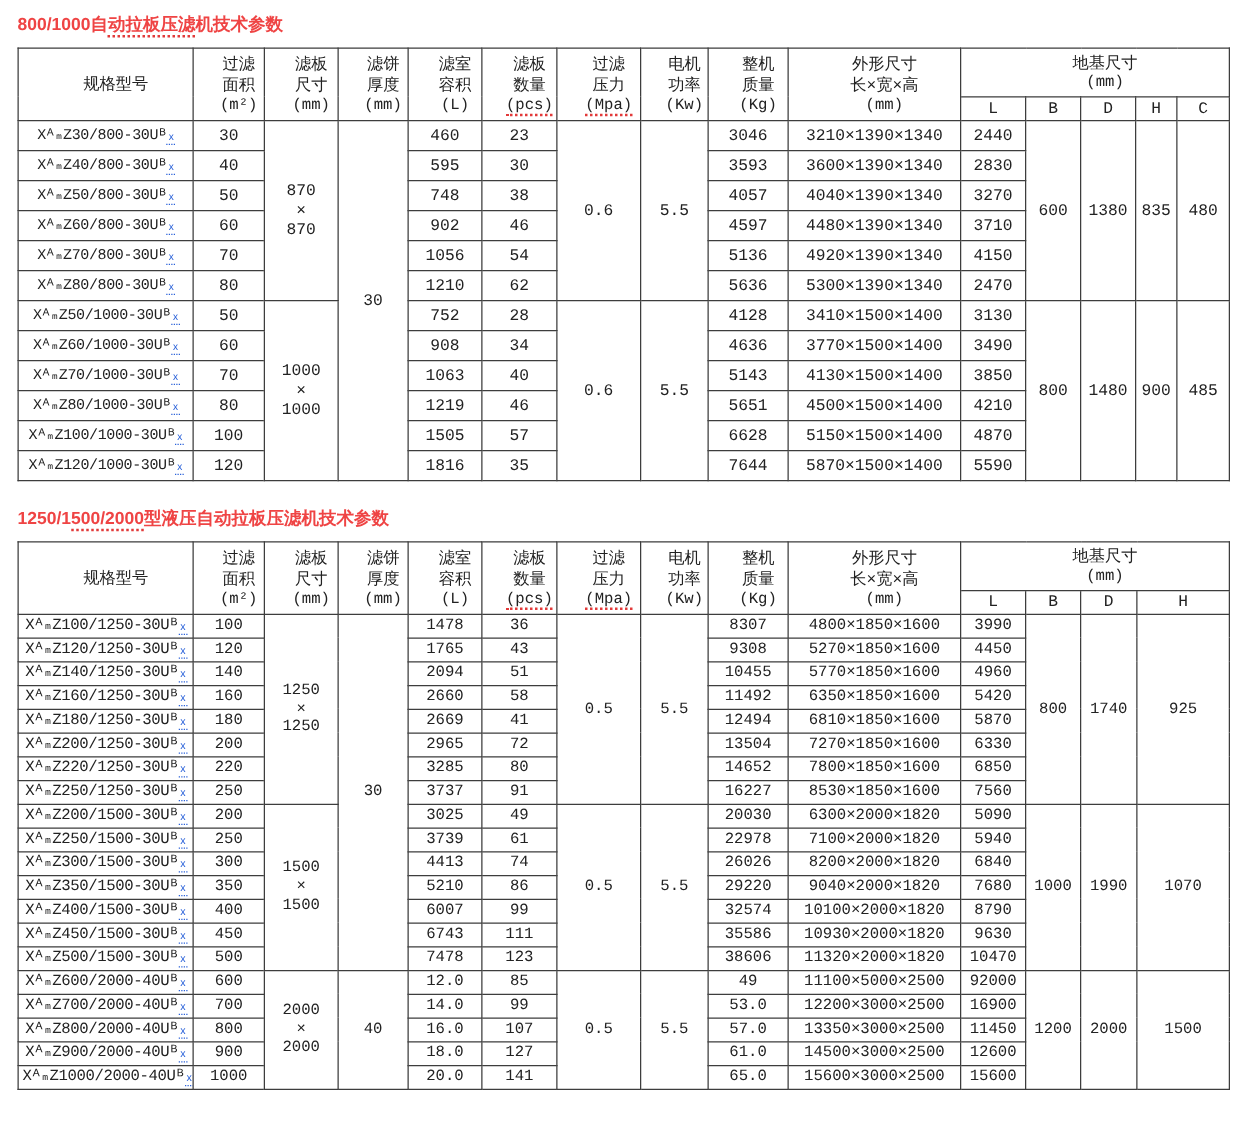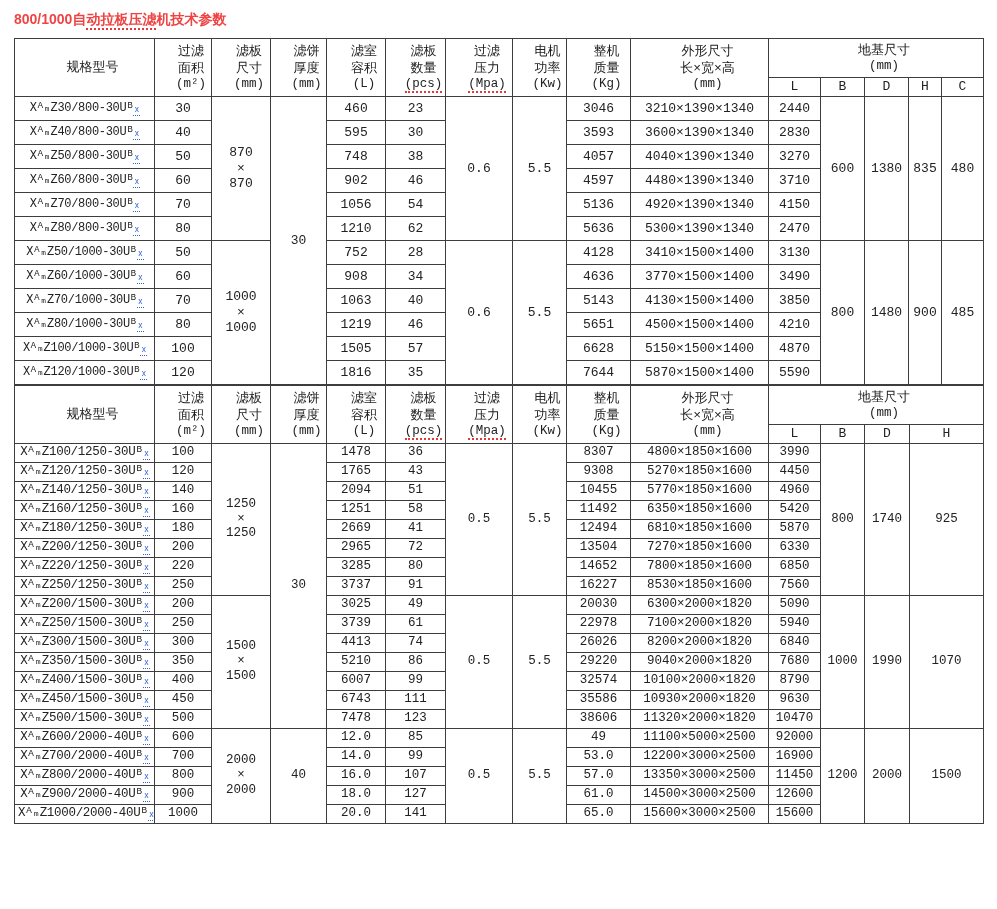--- a/index.html
+++ b/index.html
@@ -256,20 +256,21 @@
           <td>120</td>
           <td>1816</td>
           <td>35</td>
           <td>7644</td>
           <td>5870×1500×1400</td>
           <td>5590</td>
         </tr>
       </tbody>
   </table>
 
+  <div class="title title2"><span>1250/1</span><span class="rsq">500/2000</span><span>型液压自动拉板压滤机技术参数</span></div>
 
   <table class="t2">
     <colgroup>
       <col style="width:140px">
         <col style="width:57px">
         <col style="width:59px">
       <col style="width:56px">
         <col style="width:59px">
         <col style="width:60px">
       <col style="width:67px">
@@ -376,21 +377,21 @@
           <td>140</td>
           <td>2094</td>
           <td>51</td>
           <td>10455</td>
           <td>5770×1850×1600</td>
           <td>4960</td>
         </tr>
         <tr>
           <td class="model">XᴬₘZ160/1250-30Uᴮ<span class="tail">ₓ</span></td>
           <td>160</td>
-          <td>1251</td>
+          <td>2660</td>
           <td>58</td>
           <td>11492</td>
           <td>6350×1850×1600</td>
           <td>5420</td>
         </tr>
         <tr>
           <td class="model">XᴬₘZ180/1250-30Uᴮ<span class="tail">ₓ</span></td>
           <td>180</td>
           <td>2669</td>
           <td>41</td>

